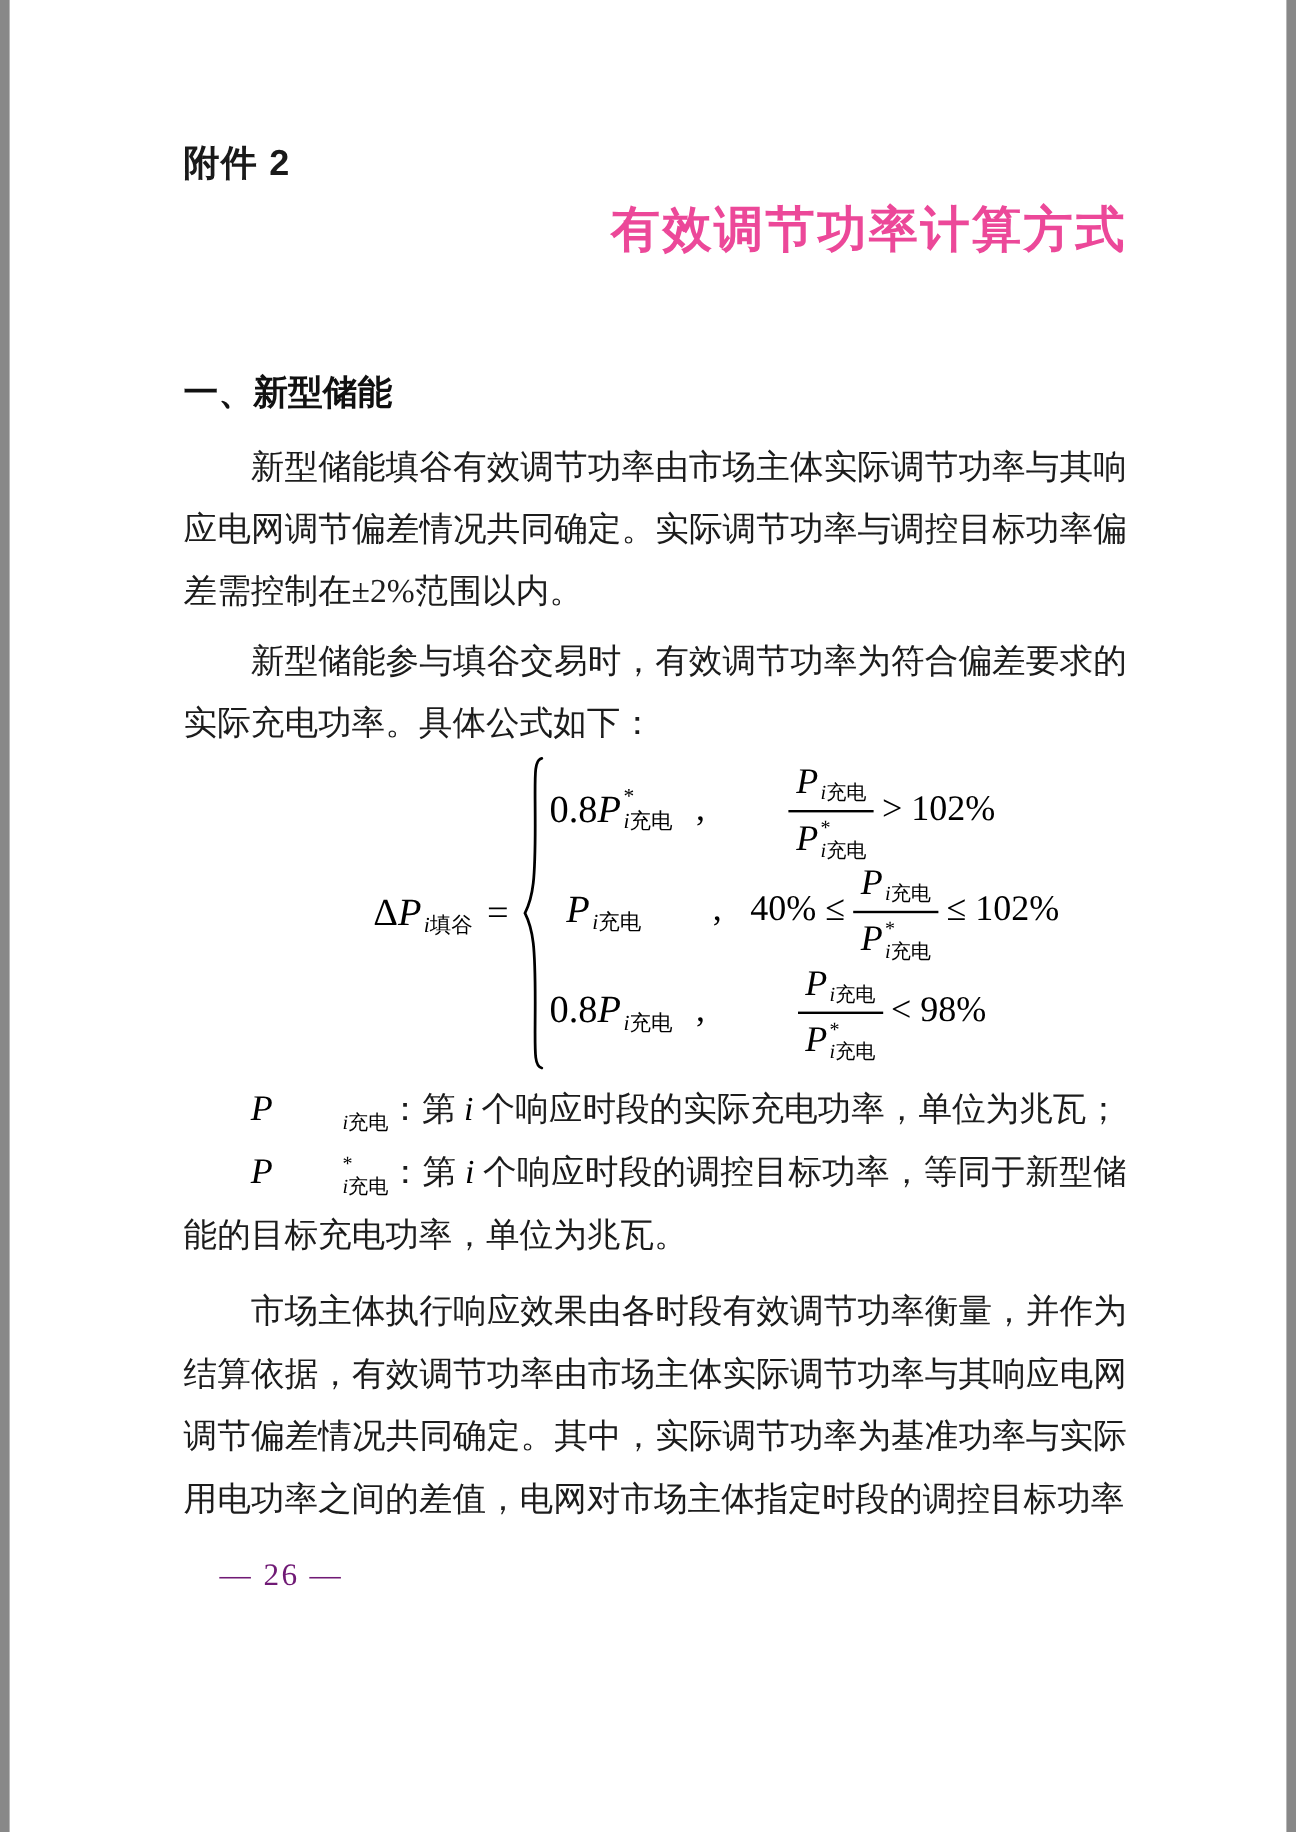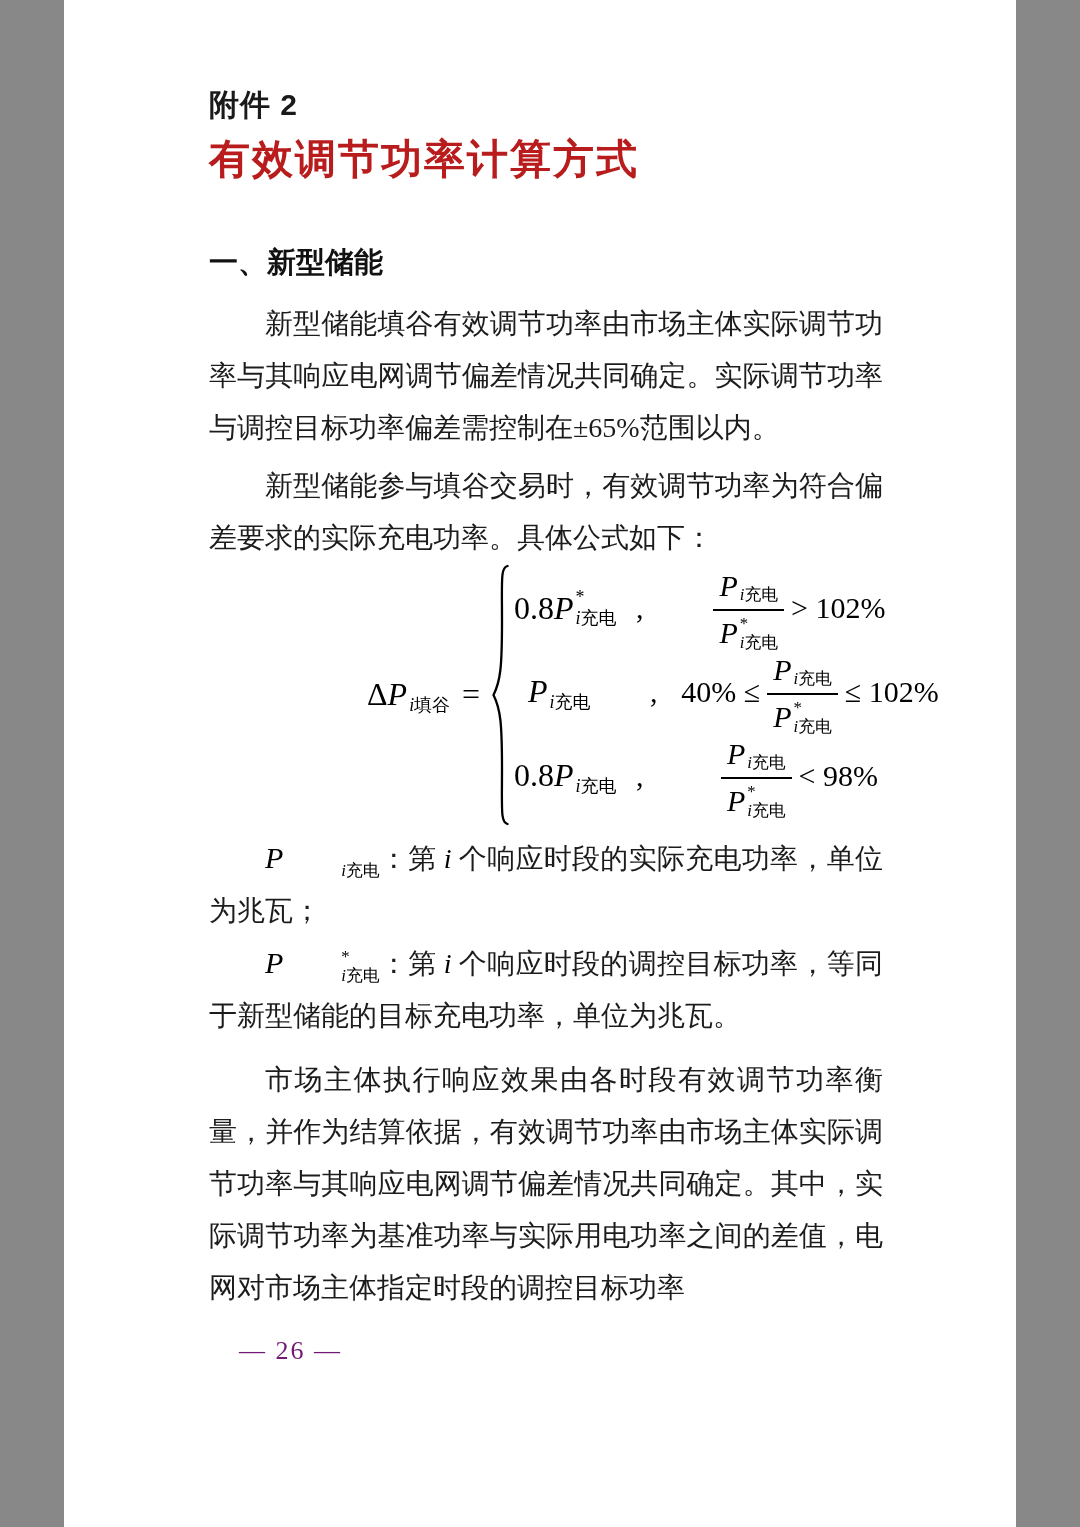--- a/index.html
+++ b/index.html
@@ -1,48 +1,48 @@
 <!DOCTYPE html>
 <html><head>
 <meta charset="utf-8">
 <style>
   html,body { margin:0; padding:0; background:#888; }
   .page {
     position:relative;
-    width:952px; height:1527px;
+    width:1064px; height:1527px;
     margin:0 auto;
     background:#ffffff;
     box-sizing:border-box;
-    padding:88px 133px 0 145px;
+    padding:120px 133px 0 145px;
     color:#1a1a1a;
     font-family:"Liberation Serif","DejaVu Serif",serif;
     overflow:hidden;
   }
   .attachment-label {
     font-family:"Liberation Sans","DejaVu Sans",sans-serif;
     font-weight:600;
     font-size:30px; line-height:34px;
     letter-spacing:1px;
   }
   .doc-title {
     margin:12px 0 0 0;
-    text-align:left;
+    text-align:right;
     font-size:41px; line-height:50px;
     font-weight:700;
     letter-spacing:2px;
-    color:#b91c1c;
+    color:#ec4899;
   }
   .section-heading {
     margin:0;
     font-family:"Liberation Sans","DejaVu Sans",sans-serif;
     font-weight:700;
     font-size:29px; line-height:40px;
     color:#111;
   }
-  .heading-1 { margin-top:58px; }
+  .heading-1 { margin-top:92px; }
   .heading-2 { margin-top:8px; text-indent:2em; }
   .para {
     margin:0;
     font-size:28px; line-height:52px;
     text-align:justify;
     text-justify:inter-character;
     text-indent:2em;
     color:#1c1c1c;
   }
   .para-1 { margin-top:16px; }
@@ -104,21 +104,21 @@
 <body>
 
 <div class="page">
 
   <div class="attachment-label">附件 2</div>
 
   <h1 class="doc-title">有效调节功率计算方式</h1>
 
   <h2 class="section-heading heading-1">一、新型储能</h2>
 
-  <p class="para para-1">新型储能填谷有效调节功率由市场主体实际调节功率与其响应电网调节偏差情况共同确定。实际调节功率与调控目标功率偏差需控制在±65%范围以内。</p>
+  <p class="para para-1">新型储能填谷有效调节功率由市场主体实际调节功率与其响应电网调节偏差情况共同确定。实际调节功率与调控目标功率偏差需控制在±2%范围以内。</p>
 
   <p class="para para-2">新型储能参与填谷交易时，有效调节功率为符合偏差要求的实际充电功率。具体公式如下：</p>
 
   <div class="formula math">
 
     <span class="formula-lhs">
       <span>Δ</span>
         <span class="mi">P</span>
         <span class="supsub">
           <span class="ss-sup"></span>

